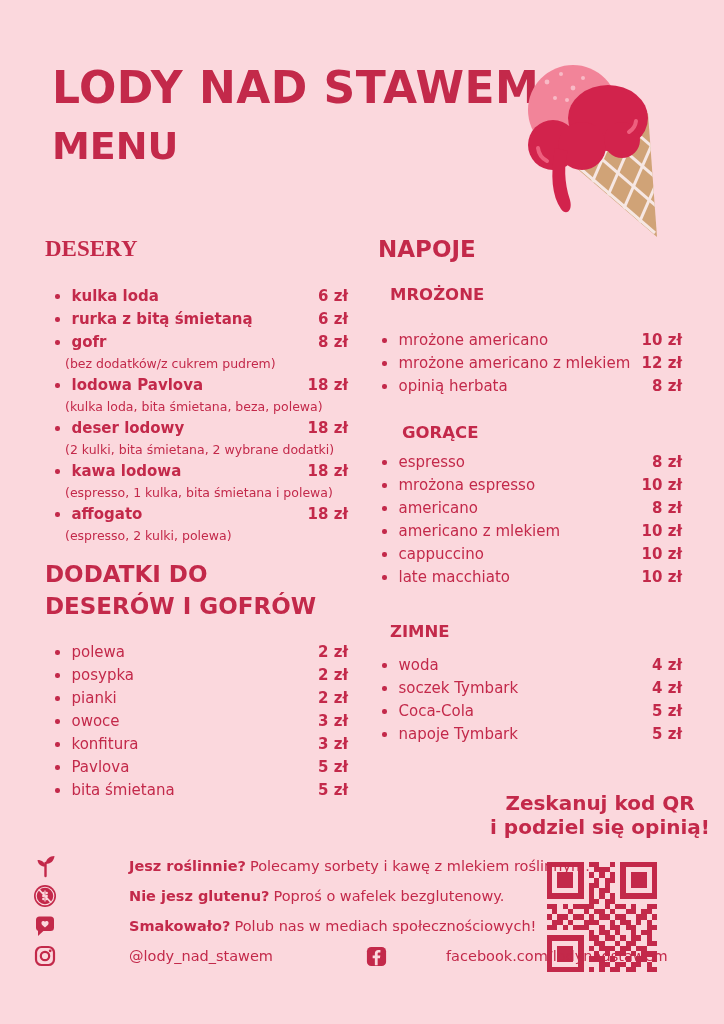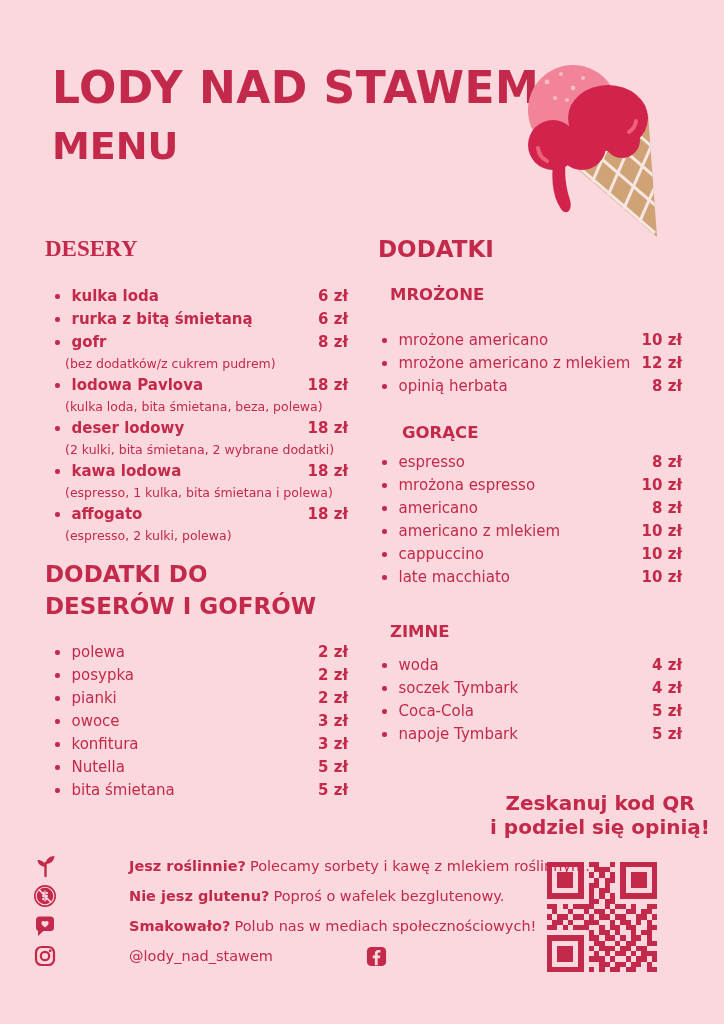--- a/index.html
+++ b/index.html
@@ -218,35 +218,35 @@
         <div class="row">
           <span class="bullet"></span>
           <span class="nm">konfitura</span>
           <span class="pr">3 zł</span>
         </div>
       </li>
 
       <li class="mi">
         <div class="row">
           <span class="bullet"></span>
-          <span class="nm">Nutella</span>
+          <span class="nm">Pavlova</span>
           <span class="pr">5 zł</span>
         </div>
       </li>
 
       <li class="mi">
         <div class="row">
           <span class="bullet"></span>
           <span class="nm">bita śmietana</span>
           <span class="pr">5 zł</span>
         </div>
       </li>
     </ul>
 
-  <div class="h-napoje">DODATKI</div>
+  <div class="h-napoje">NAPOJE</div>
 
   <div class="subhead sh-mrozone">MROŻONE</div>
   <ul class="menu list-mrozone">
 
       <li class="mi">
         <div class="row">
           <span class="bullet"></span>
           <span class="nm">mrożone americano</span>
           <span class="pr">10 zł</span>
         </div>
@@ -843,16 +843,17 @@
       <svg class="f-ic" viewBox="0 0 24 24" aria-hidden="true">
         <rect x="3" y="3" width="18" height="18" rx="5.5" fill="none" stroke="var(--accent)" stroke-width="2.2"></rect>
         <circle cx="12" cy="12" r="4.2" fill="none" stroke="var(--accent)" stroke-width="2.2"></circle>
         <circle cx="17.2" cy="6.8" r="1.4" fill="var(--accent)"></circle>
       </svg>
       <span class="social-handle">@lody_nad_stawem</span>
       <svg class="f-ic fb-ic" viewBox="0 0 24 24" aria-hidden="true">
         <rect x="2" y="2" width="20" height="20" rx="4.5" fill="var(--accent)"></rect>
         <path d="M13.2,21 v-7.3 h2.4 l0.4,-2.8 h-2.8 v-1.8 c0,-0.8 0.3,-1.4 1.4,-1.4 h1.5 V5.2 c-0.3,0 -1.2,-0.1 -2.2,-0.1 c-2.2,0 -3.6,1.3 -3.6,3.7 v2.1 H8 v2.8 h2.3 V21 Z" fill="var(--background)"></path>
       </svg>
+      <span class="social-handle">facebook.com/lodynadstawem</span>
     </div>
   </div>
 
 </div>
 
 </body></html>

